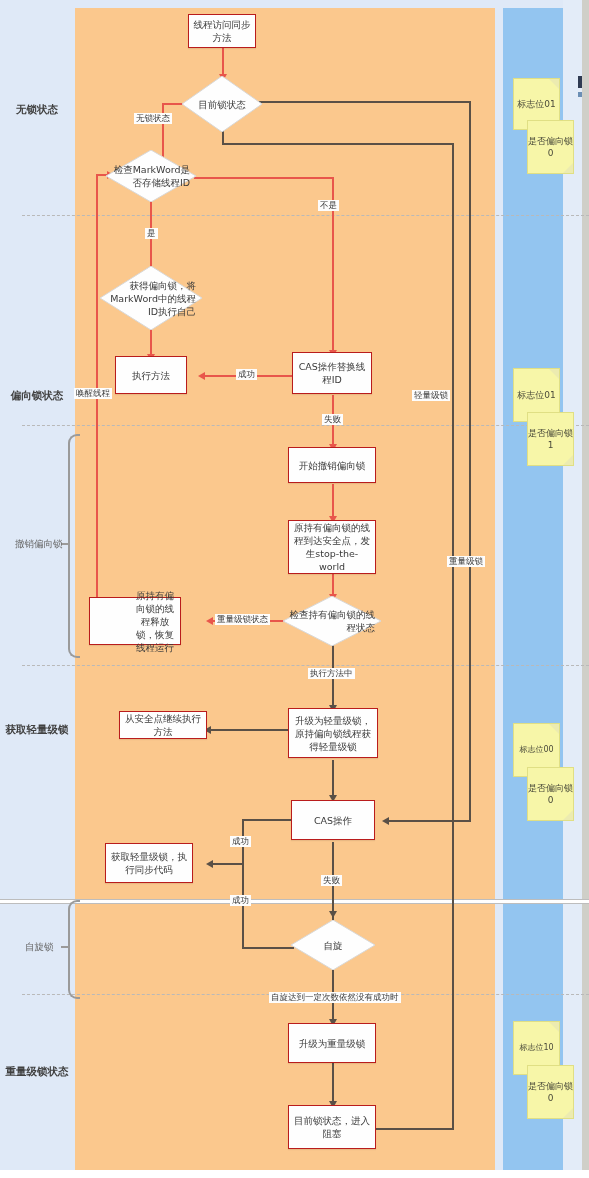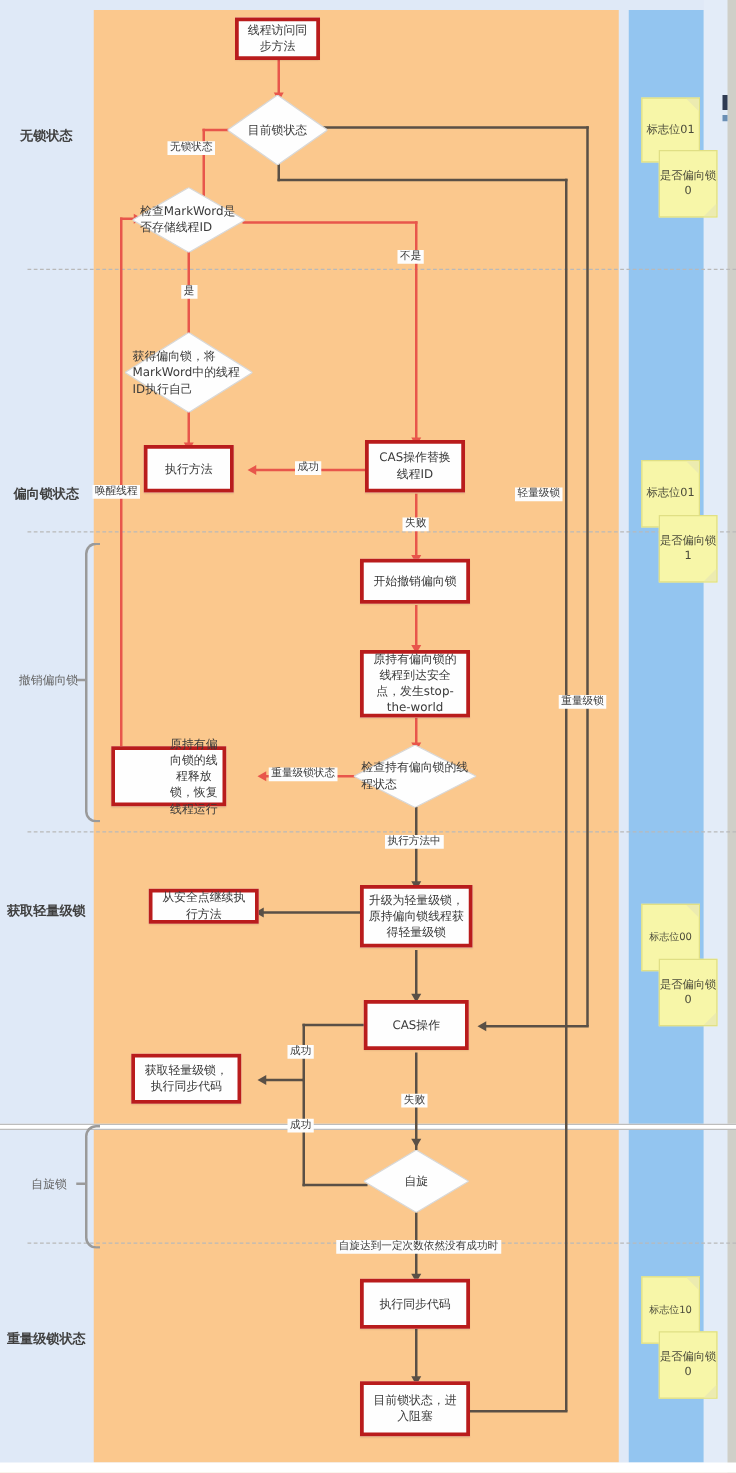--- a/index.html
+++ b/index.html
@@ -20,27 +20,27 @@
   .sep{position:absolute;left:22px;width:567px;height:0;border-top:1px dashed #b9b9b9;}
   .sep-solid{position:absolute;left:0px;width:589px;height:3px;background:#ffffff;border-top:1px solid #bdbdbd;border-bottom:1px solid #bdbdbd;}
 
   
   .lane-label{position:absolute;color:#404040;font-weight:bold;font-size:10.5px;text-align:center;line-height:14px;width:74px;left:0;}
   .brace-label{position:absolute;color:#666;font-size:9.5px;white-space:nowrap;}
   .brace-shape{position:absolute;border:2px solid #9a9a9a;border-right:none;border-radius:9px 0 0 9px;width:10px;}
   .brace-nub{position:absolute;width:7px;height:2px;background:#9a9a9a;}
 
   
-  .node{position:absolute;background:#fefefe;border:3px solid #b91c1c;box-sizing:border-box;
+  .node{position:absolute;background:#fefefe;border:1px solid #b91c1c;box-sizing:border-box;
         display:flex;align-items:center;justify-content:center;text-align:center;
         color:#3a3a3a;font-size:9.5px;line-height:13px;padding:2px 4px;
         box-shadow:0 1px 1px rgba(0,0,0,.07);}
   .diamond{position:absolute;display:flex;align-items:center;justify-content:center;}
   .diamond .dm-shape{position:absolute;left:0;top:0;width:100%;height:100%;}
-  .diamond .dm-text{position:relative;z-index:2;text-align:left;color:#3a3a3a;font-size:9.5px;line-height:13px;padding:0 6px;}
+  .diamond .dm-text{position:relative;z-index:2;text-align:right;color:#3a3a3a;font-size:9.5px;line-height:13px;padding:0 6px;}
 
   
   .ln{position:absolute;background:#e8564b;}
   .ln.g{background:#5a5046;}
   .arrow{position:absolute;width:0;height:0;}
   .ar-down{border-left:4px solid transparent;border-right:4px solid transparent;border-top:7px solid #e8564b;}
   .ar-left{border-top:4px solid transparent;border-bottom:4px solid transparent;border-right:7px solid #e8564b;}
   .ar-right{border-top:4px solid transparent;border-bottom:4px solid transparent;border-left:7px solid #e8564b;}
   .ar-down.g{border-top-color:#5a5046;}
   .ar-left.g{border-right-color:#5a5046;}
@@ -217,21 +217,21 @@
 
   <div class="node" style="left:105px;top:843px;width:88px;height:40px;">获取轻量级锁，执行同步代码</div>
 
   <div class="diamond" style="left:291px;top:920px;width:84px;height:50px;">
     <svg class="dm-shape" viewBox="0 0 84 50" preserveAspectRatio="none">
       <polygon points="42,0 84,25 42,50 0,25" fill="#fefefe" stroke="#d8d8d8" stroke-width="1"></polygon>
     </svg>
     <div class="dm-text">自旋</div>
   </div>
 
-  <div class="node" style="left:288px;top:1023px;width:88px;height:40px;">执行同步代码</div>
+  <div class="node" style="left:288px;top:1023px;width:88px;height:40px;">升级为重量级锁</div>
 
   <div class="node" style="left:288px;top:1105px;width:88px;height:44px;">目前锁状态，进入阻塞</div>
 
   <div class="elabel" style="left:134px;top:113px;">无锁状态</div>
   <div class="elabel" style="left:145px;top:228px;">是</div>
   <div class="elabel" style="left:318px;top:200px;">不是</div>
   <div class="elabel" style="left:236px;top:369px;">成功</div>
   <div class="elabel" style="left:322px;top:414px;">失败</div>
   <div class="elabel" style="left:215px;top:614px;">重量级锁状态</div>
   <div class="elabel" style="left:308px;top:668px;">执行方法中</div>

